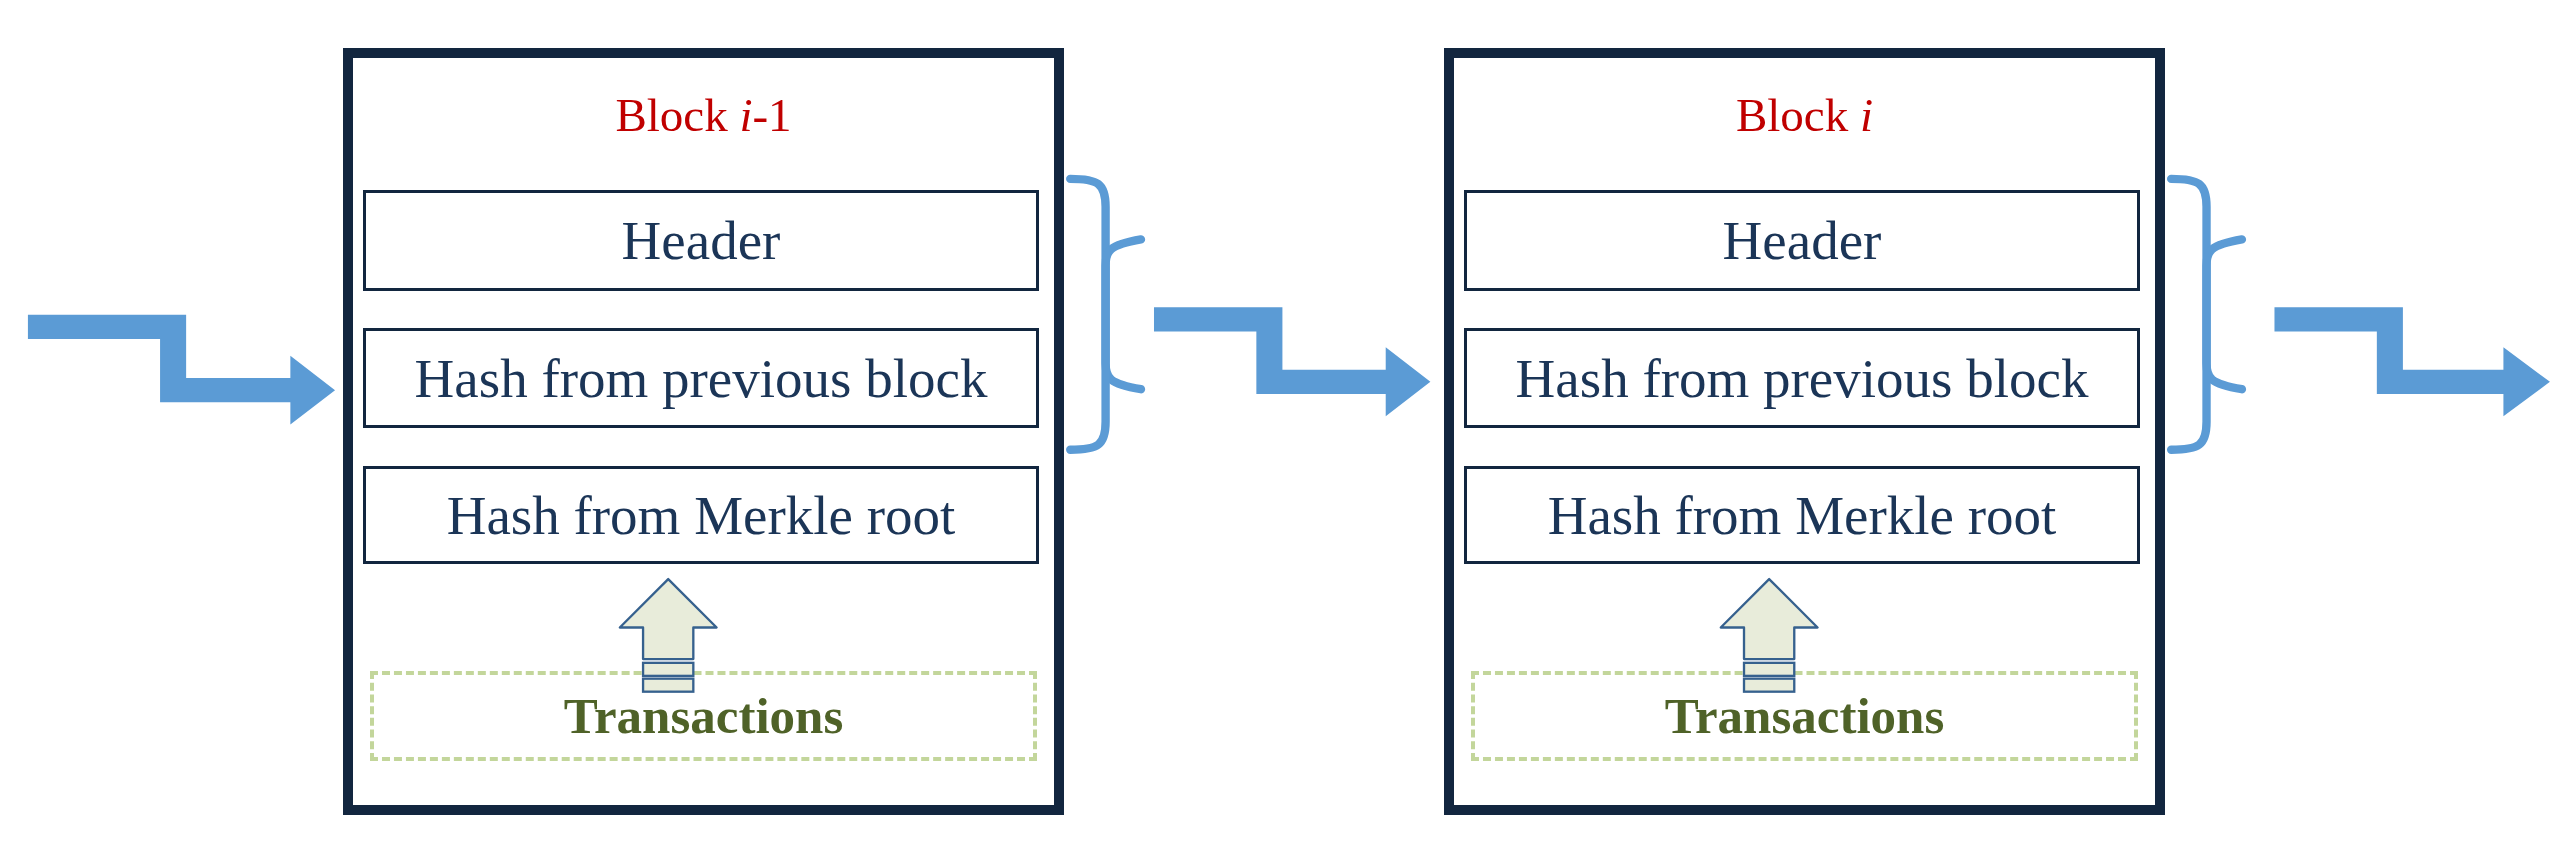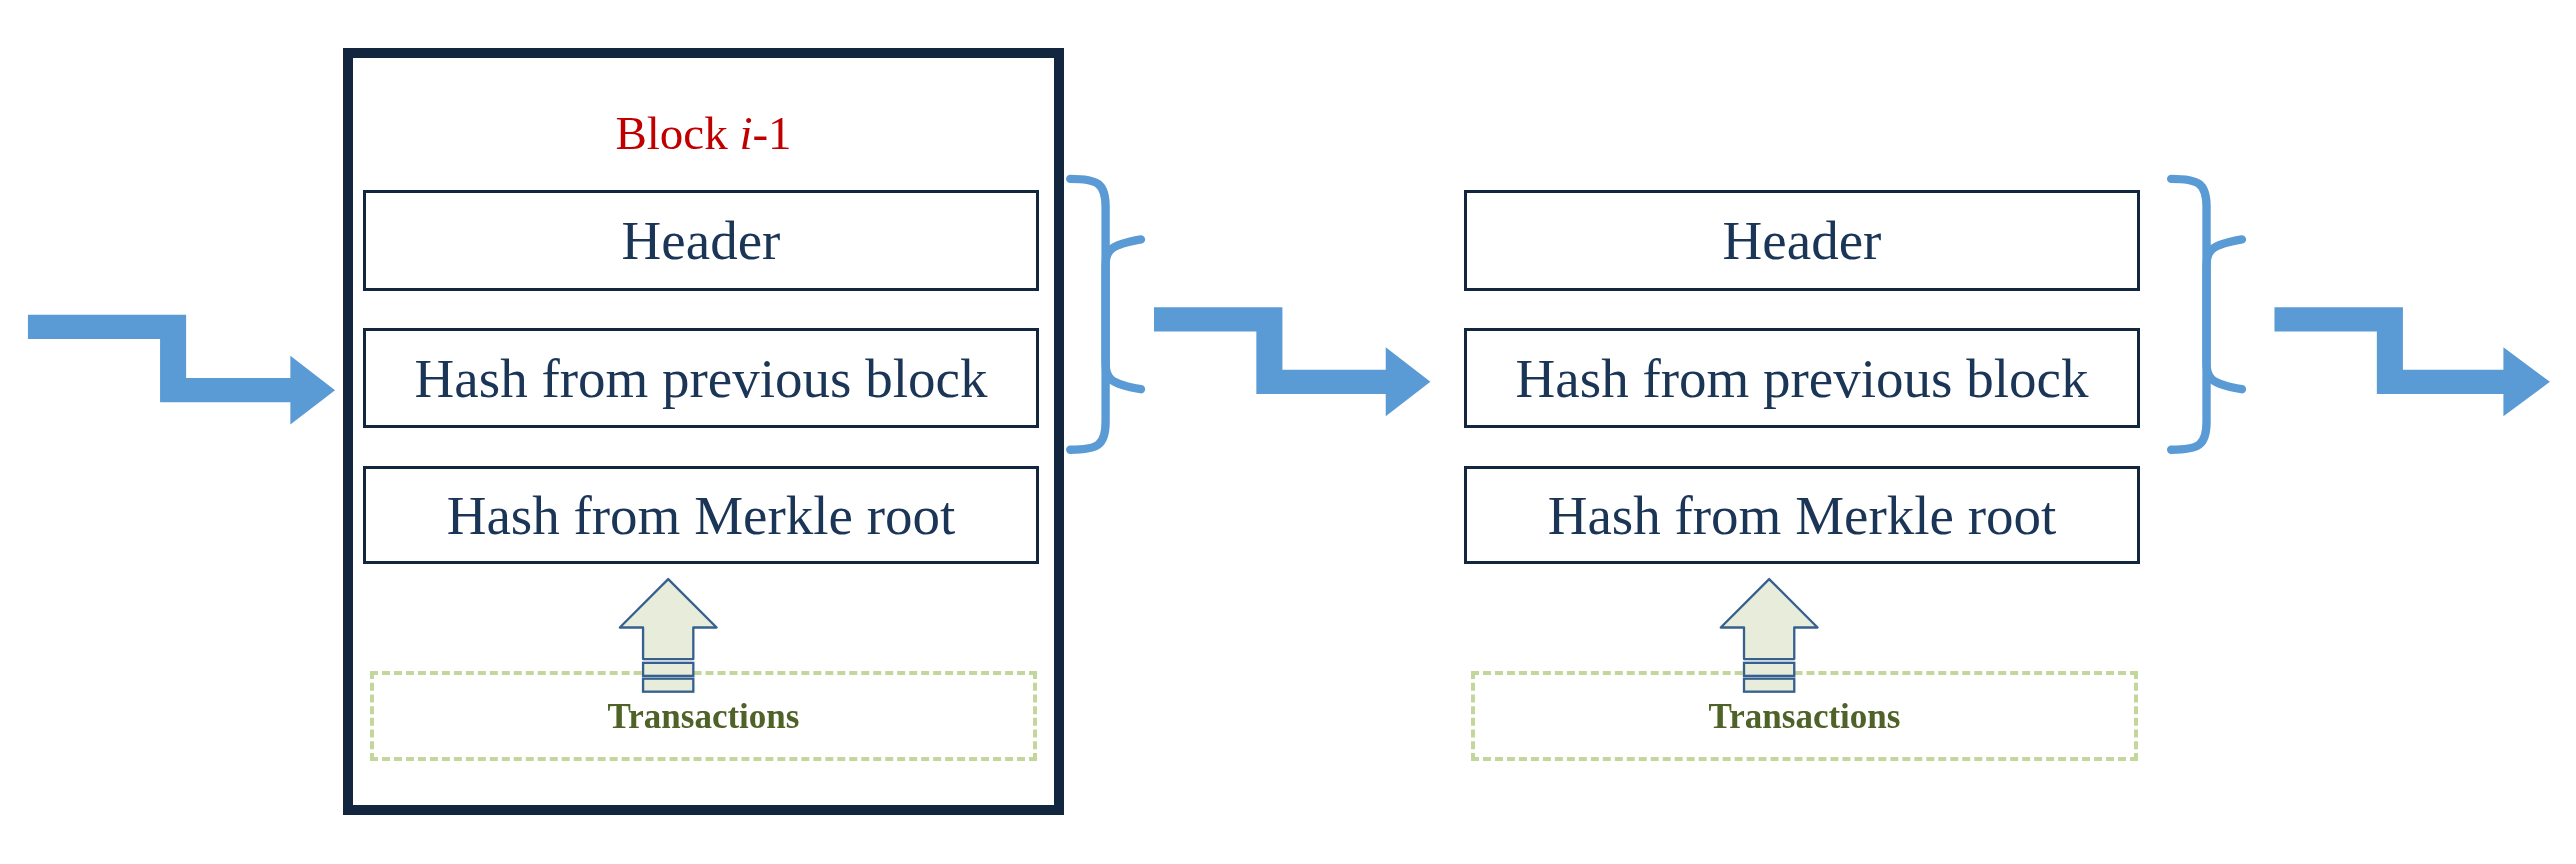--- a/index.html
+++ b/index.html
@@ -64,21 +64,21 @@
     border: 4.7px dashed #c3d69b;
     background: transparent;
     display: flex;
     align-items: center;
     justify-content: center;
   }
   .tx-label {
     color: #4f6228;
     font-family: "Liberation Serif", "DejaVu Serif", serif;
     font-weight: bold;
-    font-size: 35px;
+    font-size: 51px;
     line-height: 1;
     white-space: nowrap;
   }
 
   
   .vec {
     position: absolute;
     left: 0;
     top: 0;
     width: 2576px;
@@ -87,41 +87,47 @@
     overflow: visible;
   }
 </style>
 </head>
 <body>
 
 <div id="canvas">
 
   <div class="block" style="left:343px; top:48px; width:721px; height:767px;">
 
-    <div class="block-title" style="top:52px;">
+    <div class="block-title" style="top:34px;">
       <span>Block </span><i>i</i><span>-1</span>
     </div>
   </div>
 
   <div class="field-box" style="left:363px; top:190px; width:676px; height:101px;">
     <span>Header</span>
   </div>
 
   <div class="field-box" style="left:363px; top:328px; width:676px; height:100px;">
     <span>Hash from previous block</span>
   </div>
 
   <div class="field-box" style="left:363px; top:466px; width:676px; height:98px;">
     <span>Hash from Merkle root</span>
   </div>
 
   <div class="tx-box" style="left:370px; top:671px; width:667px; height:90px;">
     <span class="tx-label">Transactions</span>
   </div>
 
+  <div class="block" style="left:1444px; top:48px; width:721px; height:767px;">
+
+    <div class="block-title" style="top:34px;">
+      <span>Block </span><i>i</i><span></span>
+    </div>
+  </div>
 
   <div class="field-box" style="left:1464px; top:190px; width:676px; height:101px;">
     <span>Header</span>
   </div>
 
   <div class="field-box" style="left:1464px; top:328px; width:676px; height:100px;">
     <span>Hash from previous block</span>
   </div>
 
   <div class="field-box" style="left:1464px; top:466px; width:676px; height:98px;">

